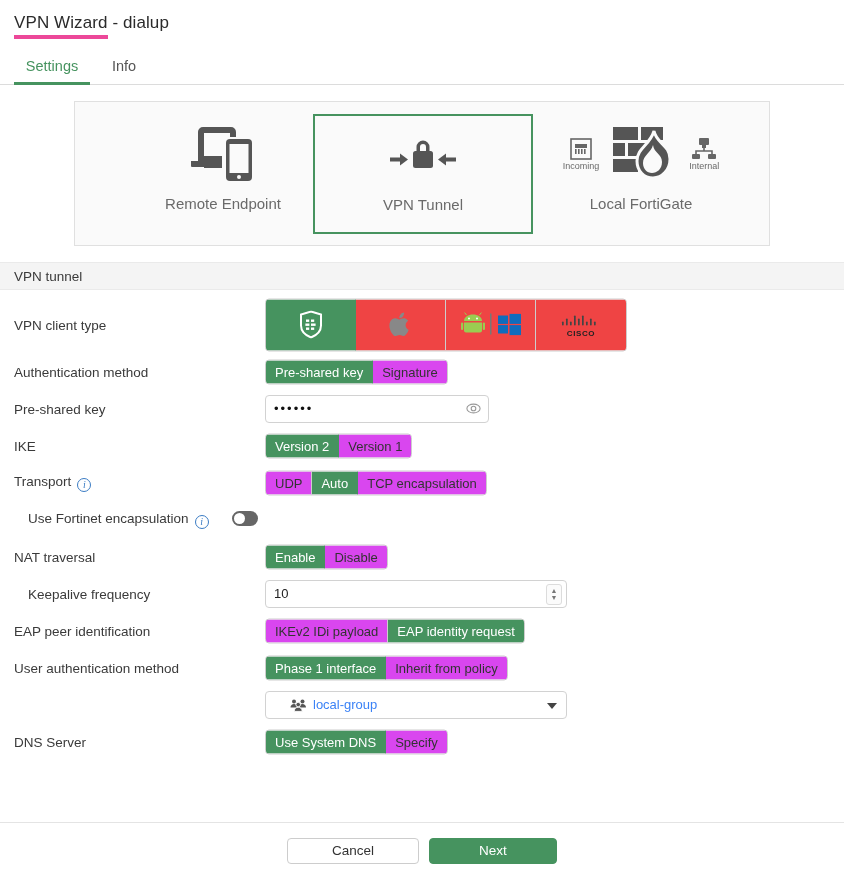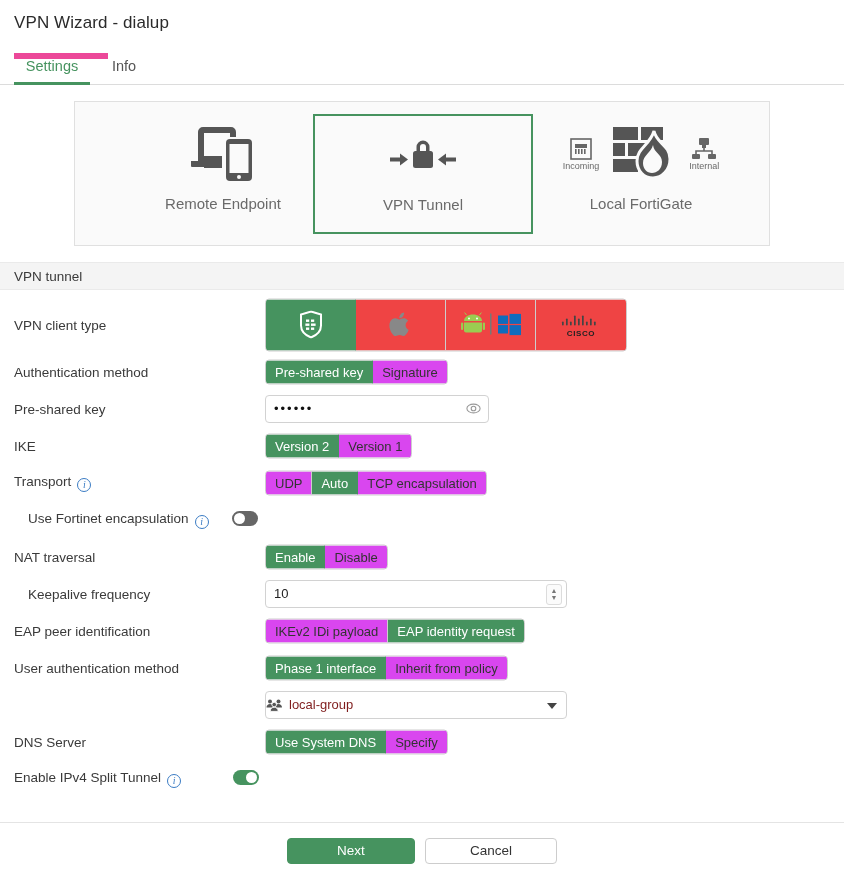--- a/index.html
+++ b/index.html
@@ -18,22 +18,22 @@
   
   .wiz-title {
     position: absolute;
     left: 14px;
     top: 13px;
     font-size: 17px;
     color: #2b2b2b;
     letter-spacing: 0.1px;
   }
   .wiz-title .underlined {
-    border-bottom: 6px solid #ec4899;
-    padding-bottom: 21px;
+    border-bottom: 4px solid #ec4899;
+    padding-bottom: 3px;
   }
 
   .tabbar {
     position: absolute;
     left: 0; top: 52px;
     width: 844px;
     height: 33px;
     border-bottom: 1px solid #dcdcdc;
   }
   .tab {
@@ -212,22 +212,22 @@
   }
   .spinner span { font-size: 7px; line-height: 7px; color: #777; }
 
   
   .sel {
     width: 302px; height: 28px;
     border: 1px solid #d2d2d2;
     border-radius: 4px;
     background: #fff;
     display: flex; align-items: center;
-    padding: 0 0;
-    font-size: 13px; color: #7f1d1d;
+    padding: 0 24px;
+    font-size: 13px; color: #3b82f6;
     position: relative; cursor: pointer;
   }
   .sel .caret {
     position: absolute; right: 9px; top: 11px;
     width: 0; height: 0;
     border-left: 5px solid transparent;
     border-right: 5px solid transparent;
     border-top: 6px solid #444;
   }
 
@@ -554,28 +554,19 @@
   <div class="row">
     <div class="lbl">DNS Server</div>
     <div class="ctrl">
       <div class="seg">
         <div class="on">Use System DNS</div>
         <div>Specify</div>
       </div>
     </div>
   </div>
 
-  <div class="row">
-    <div class="lbl">
-      <span>Enable IPv4 Split Tunnel</span><span class="info-i">i</span>
-      <span style="display:inline-block;width:44px;"></span>
-      <span class="toggle on" style="display:inline-block;vertical-align:-3px;">
-        <span class="knob"></span>
-      </span>
-    </div>
-  </div>
 
 </div>
 
 <div class="footer">
+  <div class="btn btn-cancel">Cancel</div>
   <div class="btn btn-next">Next</div>
-  <div class="btn btn-cancel">Cancel</div>
 </div>
 
 </body></html>

